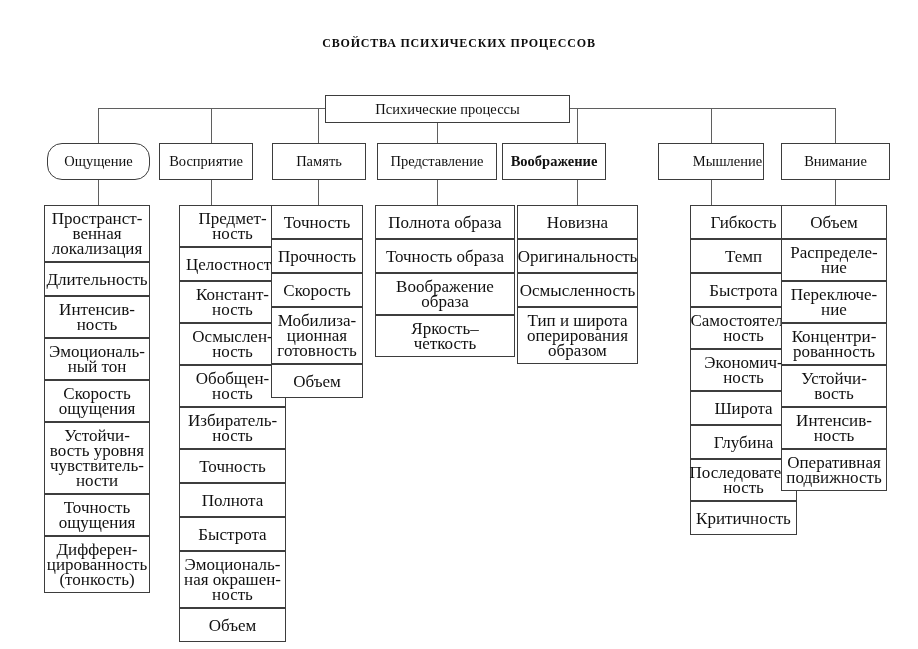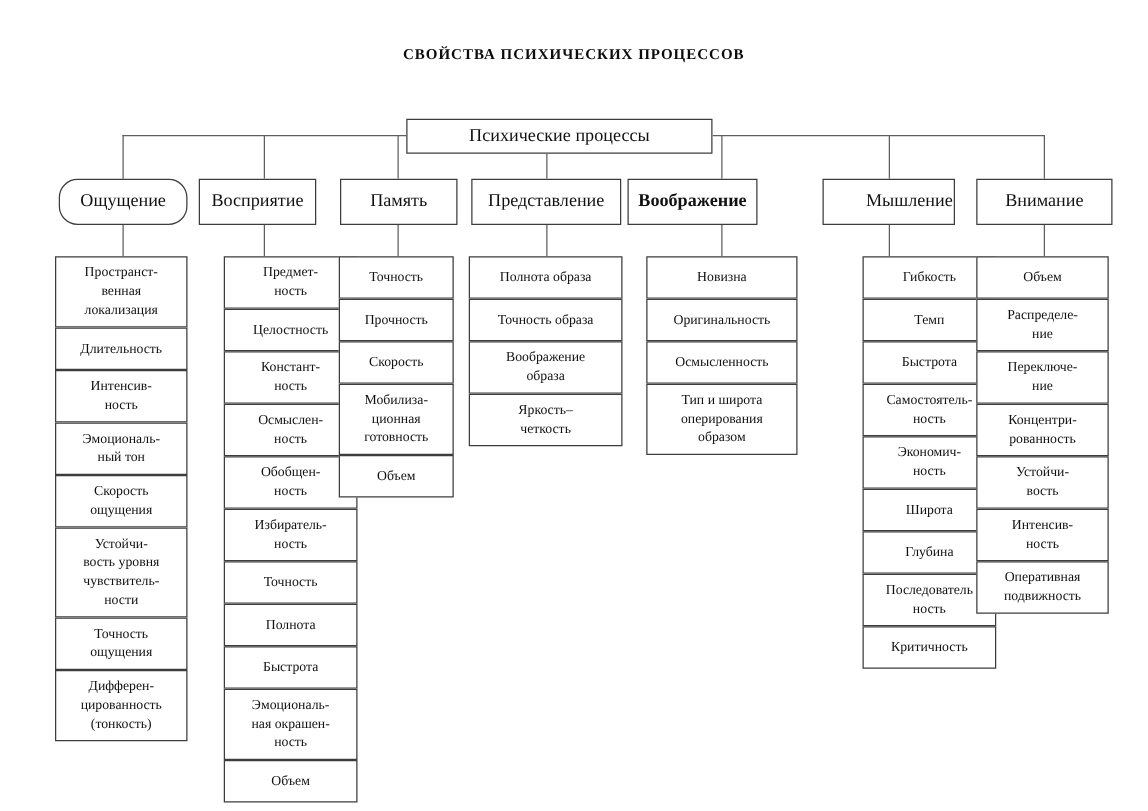--- a/index.html
+++ b/index.html
@@ -33,33 +33,33 @@
   .h2 { left: 159px; width: 94px; }
   .h3 { left: 272px; width: 94px;  }
   .h4 { left: 377px; width: 120px; }
   .h5 { left: 502px; width: 104px; font-weight: bold; }
   .h6 { left: 658px; width: 106px; padding-left: 33px; }
   .h7 { left: 781px; width: 109px; }
   .stack { position: absolute; top: 205px; }
   .s1 { left: 44px;  width: 106px; }
   .s2 { left: 158px; width: 107px; padding-left: 21px; }
   .s3 { left: 271px; width: 92px;  }
-  .s4 { left: 375px; width: 123px; }
+  .s4 { left: 375px; width: 140px; }
   .s5 { left: 517px; width: 121px; }
   .s6 { left: 658px; width: 107px; margin-left: 32px; }
   .s7 { left: 781px; width: 106px; }
   .cell {
     box-sizing: border-box;
     border: 1px solid #3d3d3d;
     background: #ffffff;
     min-height: 34px;
     padding: 5px 3px;
     display: flex; align-items: center; justify-content: center;
     text-align: center;
-    font-size: 11px; line-height: 15px;
+    font-size: 17px; line-height: 15px;
     white-space: pre-line;
   }
   .line { position: absolute; background: #5f5f5f; }
   .stray { position: absolute; left: 147px; top: 224px; width: 1px; height: 24px; background: #5a5a5a; }
 </style>
 </head>
 <body>
 
 <div class="canvas">
 

